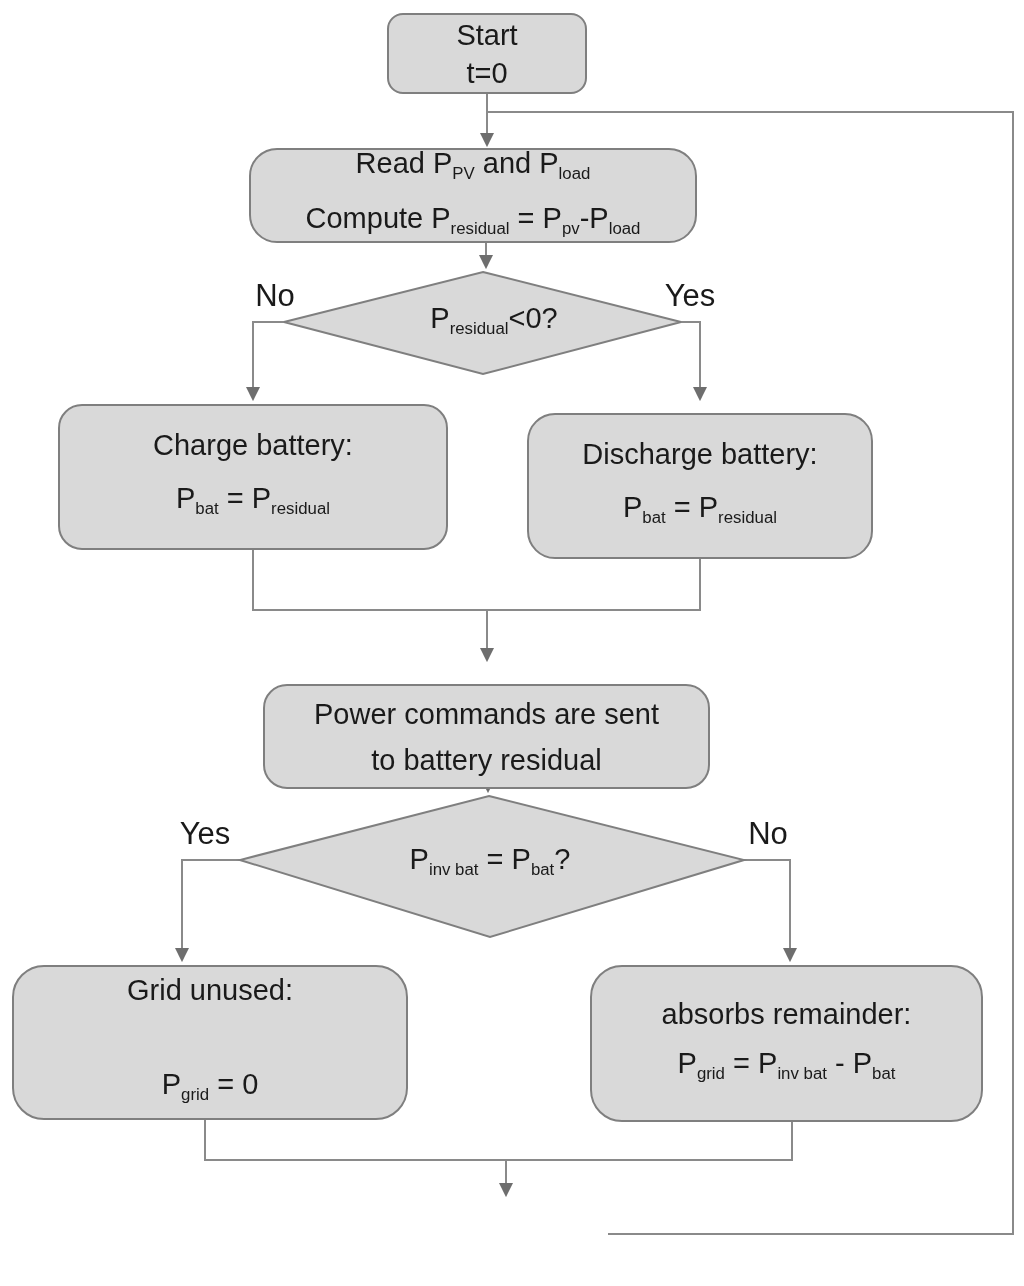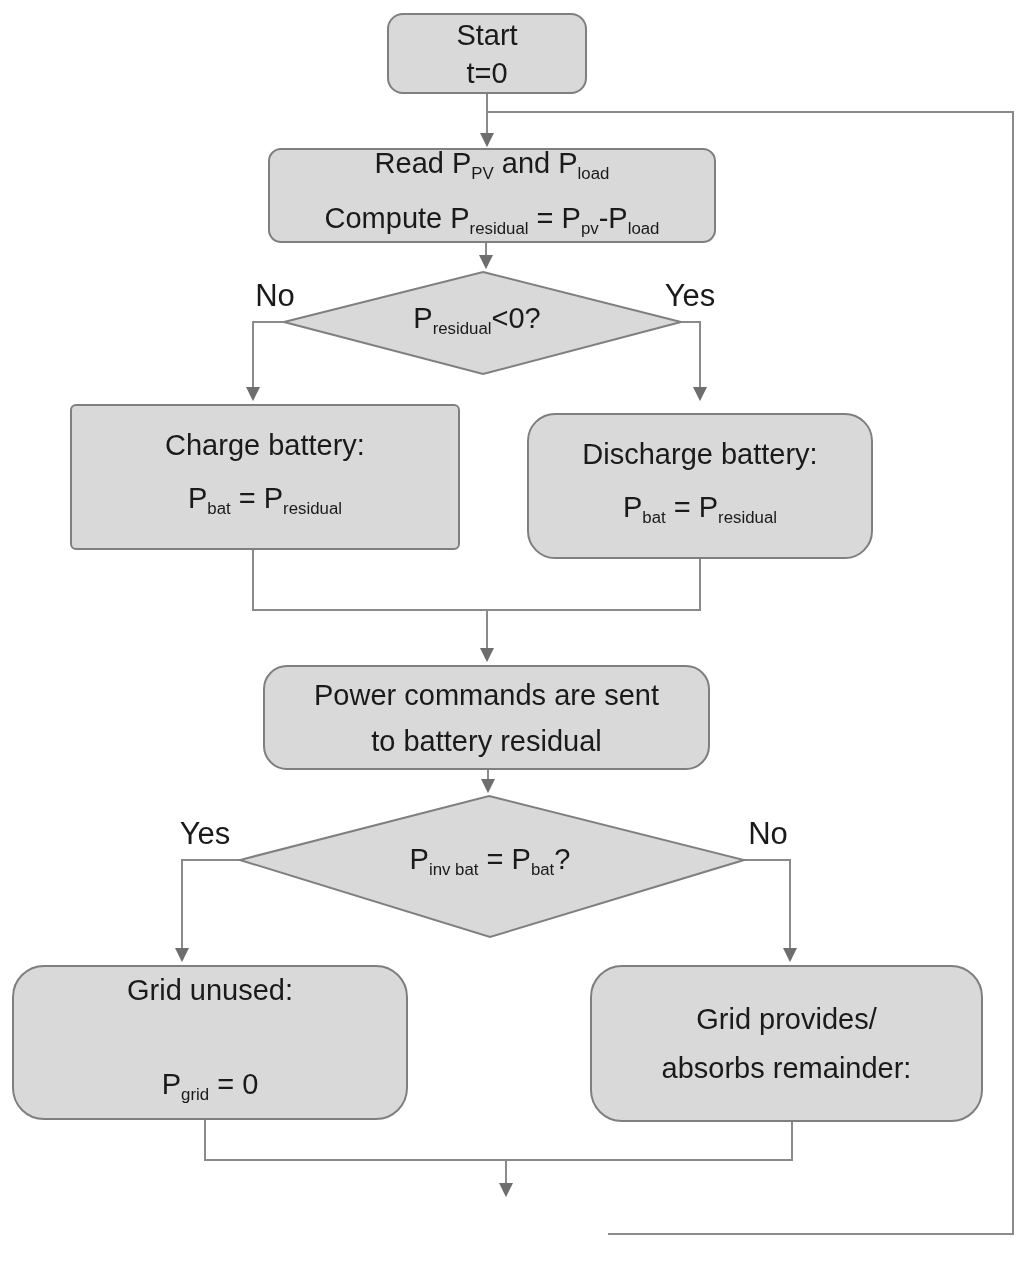--- a/index.html
+++ b/index.html
@@ -30,34 +30,34 @@
     display:flex;flex-direction:column;
     align-items:center;justify-content:center;
     text-align:center;
     font-size:29px;
     color:var(--text);
   }
   .node .ln{display:block;}
   .sb{font-size:0.58em;vertical-align:-0.35em;}
 
   #node-start        {left:387px;top:13px;  width:200px;height:81px; border-radius:16px;line-height:38px;}
-  #node-read         {left:268px;top:148px; width:448px;height:95px; border-radius:13px;line-height:44px;}
-  #node-charge       {left:70px; top:404px; width:390px;height:146px;border-radius:6px;line-height:53px;}
+  #node-read         {left:249px;top:148px; width:448px;height:95px; border-radius:28px;line-height:44px;}
+  #node-charge       {left:58px; top:404px; width:390px;height:146px;border-radius:24px;line-height:53px;}
   #node-discharge    {left:527px;top:404px; width:346px;height:146px;border-radius:28px;line-height:53px;margin-top:9px;}
-  #node-power        {left:263px;top:665px; width:447px;height:105px;border-radius:24px;line-height:46px;}
+  #node-power        {left:263px;top:684px; width:447px;height:105px;border-radius:24px;line-height:46px;}
   #node-grid-unused  {left:12px; top:965px; width:396px;height:155px;border-radius:32px;line-height:54px;gap:40px;}
   #node-grid-provides{left:590px;top:965px; width:393px;height:157px;border-radius:32px;line-height:49px;}
   #node-increment    {left:400px;top:1200px;width:208px;height:66px; border-radius:14px;line-height:1;}
 
   .dlabel{
     position:absolute;z-index:2;
     display:flex;align-items:center;justify-content:center;
     text-align:center;font-size:29px;line-height:1;color:var(--text);
   }
-  #label-d1{left:327px;top:294px;width:300px;height:54px;}
+  #label-d1{left:344px;top:294px;width:300px;height:54px;}
   #label-d2{left:340px;top:835px;width:300px;height:54px;}
 
   .blabel{
     position:absolute;z-index:2;
     display:flex;align-items:center;justify-content:center;
     font-size:31px;line-height:1;color:var(--text);
   }
   #label-no1 {left:243px;top:277px;width:64px;height:36px;}
   #label-yes1{left:654px;top:277px;width:72px;height:36px;}
   #label-yes2{left:169px;top:815px;width:72px;height:36px;}
@@ -127,22 +127,22 @@
         <div class="ln"><span>Power commands are sent</span></div>
         <div class="ln"><span>to battery residual</span></div>
       </div>
 
     <div class="node" id="node-grid-unused">
         <div class="ln"><span>Grid unused:</span></div>
         <div class="ln"><span>P</span><span class="sb">grid</span><span> = 0</span></div>
       </div>
 
     <div class="node" id="node-grid-provides">
-        <div class="ln"><span>Grid provides/</span></div>
         <div class="ln"><span>absorbs remainder:</span></div>
+        <div class="ln"><span>P</span><span class="sb">grid</span><span> = P</span><span class="sb">inv bat</span><span> - P</span><span class="sb">bat</span></div>
       </div>
 
 
     <div class="dlabel" id="label-d1">
         <div class="ln"><span>P</span><span class="sb">residual</span><span>&lt;0?</span></div>
       </div>
 
     <div class="dlabel" id="label-d2">
         <div class="ln"><span>P</span><span class="sb">inv bat</span><span> = P</span><span class="sb">bat</span><span>?</span></div>
       </div>

